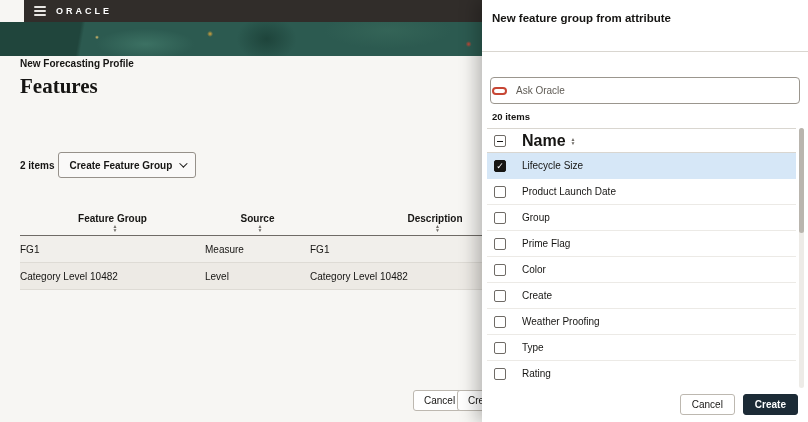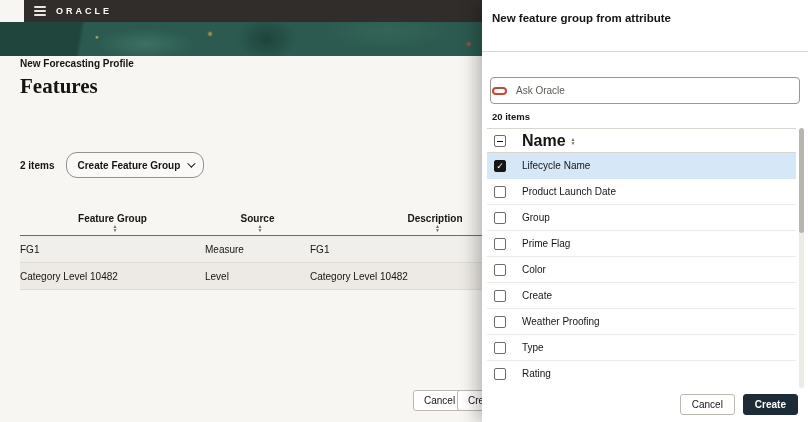--- a/index.html
+++ b/index.html
@@ -29,24 +29,24 @@
       radial-gradient(circle 3px at 26% 35%, #d4a23c 0%, rgba(212,162,60,0) 100%),
       radial-gradient(circle 3px at 58% 65%, #c74634 0%, rgba(199,70,52,0) 100%),
       radial-gradient(circle 2px at 12% 45%, #e3c06a 0%, rgba(227,192,106,0) 100%);
   }
 
   
   .breadcrumb { position:absolute; left:20px; top:58px; font-size:10px; font-weight:bold; }
   .page-title { position:absolute; left:20px; top:74px; font-size:21px; font-weight:bold;
     font-family:"Liberation Serif","DejaVu Serif",serif; }
 
-  .items-row { position:absolute; left:20px; top:152px; display:flex; align-items:center; gap:12px; }
+  .items-row { position:absolute; left:20px; top:152px; display:flex; align-items:center; gap:4px; }
   .items-count { font-size:10px; font-weight:bold; }
   .btn-outline { display:inline-flex; align-items:center; gap:7px; height:22px; padding:12px 10px;
-    border:1px solid #96918a; border-radius:11px; background:rgba(255,255,255,0.4);
+    border:1px solid #96918a; border-radius:3px; background:rgba(255,255,255,0.4);
     font-size:10px; font-weight:bold; color:#161513; cursor:pointer;
     font-family:"Liberation Sans",sans-serif; }
   .chevron-down { width:6px; height:6px; border-right:1.5px solid #161513; border-bottom:1.5px solid #161513;
     transform:rotate(45deg) translateY(-2px); }
 
   .ftable { position:absolute; left:20px; top:210px; width:742px; font-size:10px; }
   .ftable .thead { display:grid; grid-template-columns:185px 105px 250px 1fr; align-items:center;
     height:26px; border-bottom:1px solid #6f6b66; font-weight:bold; }
   .ftable .trow { display:grid; grid-template-columns:185px 105px 250px 1fr; align-items:center;
     height:27px; background:#f1efeb; border-bottom:1px solid #dedbd5; cursor:pointer; }
@@ -189,21 +189,21 @@
       <span class="name-col">
         <span>Name</span>
         <span class="sort"></span>
       </span>
     </div>
 
     <div class="attr-list">
 
         <div class="attr-row selected">
           <span class="checkbox checked"></span>
-          <span>Lifecycle Name</span>
+          <span>Lifecycle Size</span>
         </div>
 
         <div class="attr-row">
           <span class="checkbox"></span>
           <span>Product Launch Date</span>
         </div>
 
         <div class="attr-row">
           <span class="checkbox"></span>
           <span>Group</span>

